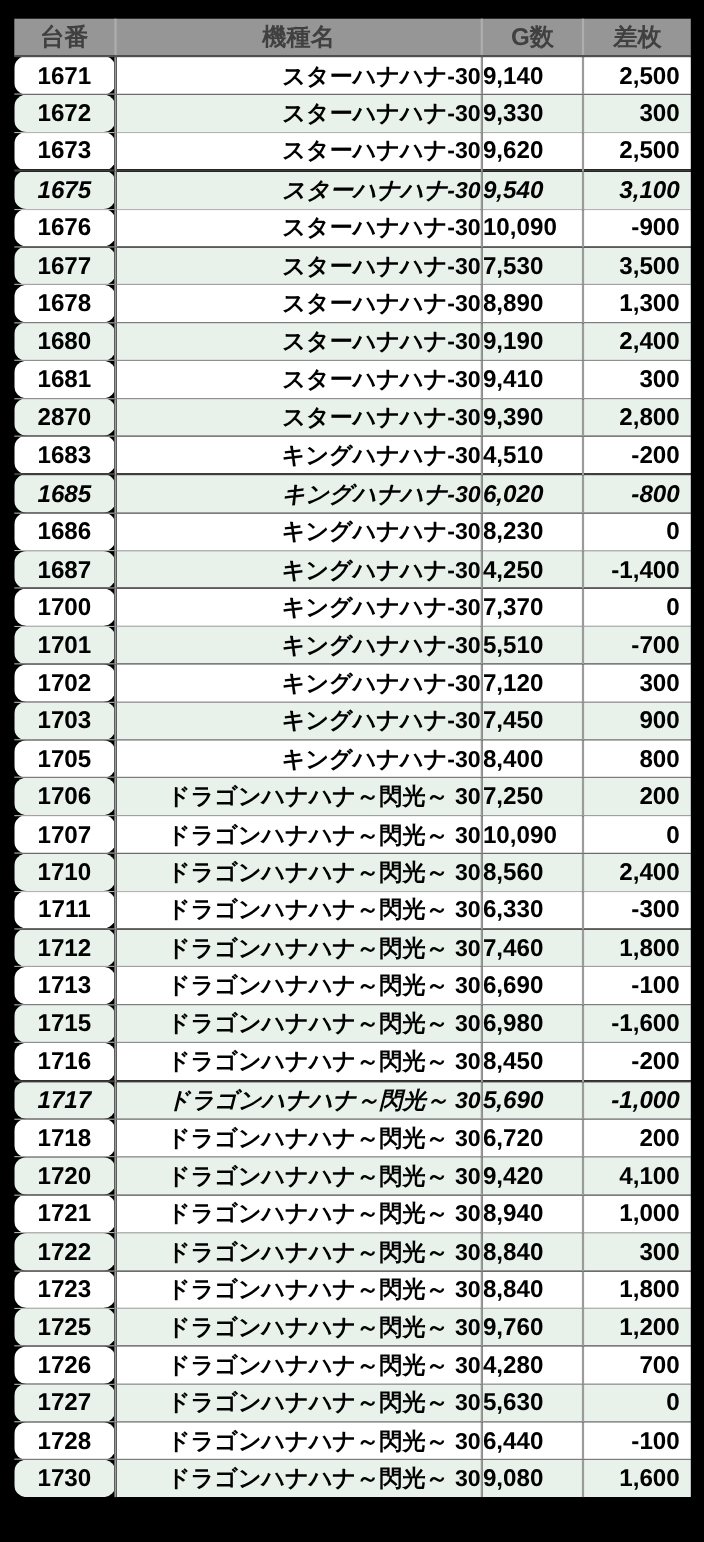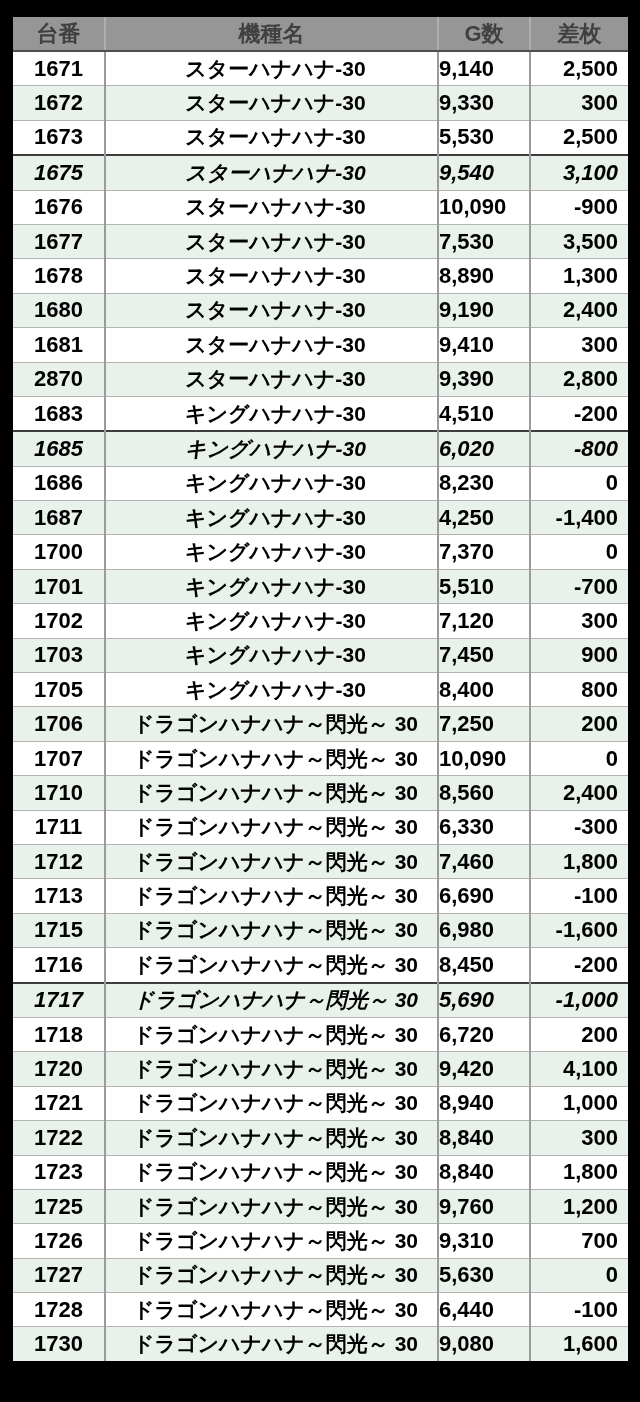--- a/index.html
+++ b/index.html
@@ -51,22 +51,22 @@
     white-space: nowrap;
     overflow: hidden;
   }
   td:last-child { border-right: none; }
 
   tbody tr { background: #ffffff; }
   tbody tr:nth-child(even) { background: #e8f1ea; }
   tbody tr + tr td { border-top: 1px solid #b3b3b3; }
   tbody tr.thick-top td { border-top: 2px solid #3d3d3d; font-style: italic; }
 
-  td.c-num   { text-align: center; font-size: 22px; }
-  td.c-model { text-align: center; padding-left: 8px; }
+  td.c-num   { text-align: center; font-size: 22px; border-radius: 11px; }
+  td.c-model { text-align: right; padding-left: 8px; }
   td.c-games { text-align: left; padding-right: 10px; font-size: 22px; }
   td.c-diff  { text-align: right; padding-right: 10px; font-size: 22px; }
 </style>
 </head>
 <body>
 
 <div class="screen">
   <table class="machine-table">
     <colgroup>
       <col class="c1">
@@ -91,21 +91,21 @@
         </tr>
         <tr>
           <td class="c-num">1672</td>
           <td class="c-model">スターハナハナ-30</td>
           <td class="c-games">9,330</td>
           <td class="c-diff">300</td>
         </tr>
         <tr>
           <td class="c-num">1673</td>
           <td class="c-model">スターハナハナ-30</td>
-          <td class="c-games">5,530</td>
+          <td class="c-games">9,620</td>
           <td class="c-diff">2,500</td>
         </tr>
         <tr class="thick-top">
           <td class="c-num">1675</td>
           <td class="c-model">スターハナハナ-30</td>
           <td class="c-games">9,540</td>
           <td class="c-diff">3,100</td>
         </tr>
         <tr>
           <td class="c-num">1676</td>
@@ -283,21 +283,21 @@
         </tr>
         <tr>
           <td class="c-num">1725</td>
           <td class="c-model">ドラゴンハナハナ～閃光～ 30</td>
           <td class="c-games">9,760</td>
           <td class="c-diff">1,200</td>
         </tr>
         <tr>
           <td class="c-num">1726</td>
           <td class="c-model">ドラゴンハナハナ～閃光～ 30</td>
-          <td class="c-games">9,310</td>
+          <td class="c-games">4,280</td>
           <td class="c-diff">700</td>
         </tr>
         <tr>
           <td class="c-num">1727</td>
           <td class="c-model">ドラゴンハナハナ～閃光～ 30</td>
           <td class="c-games">5,630</td>
           <td class="c-diff">0</td>
         </tr>
         <tr>
           <td class="c-num">1728</td>

